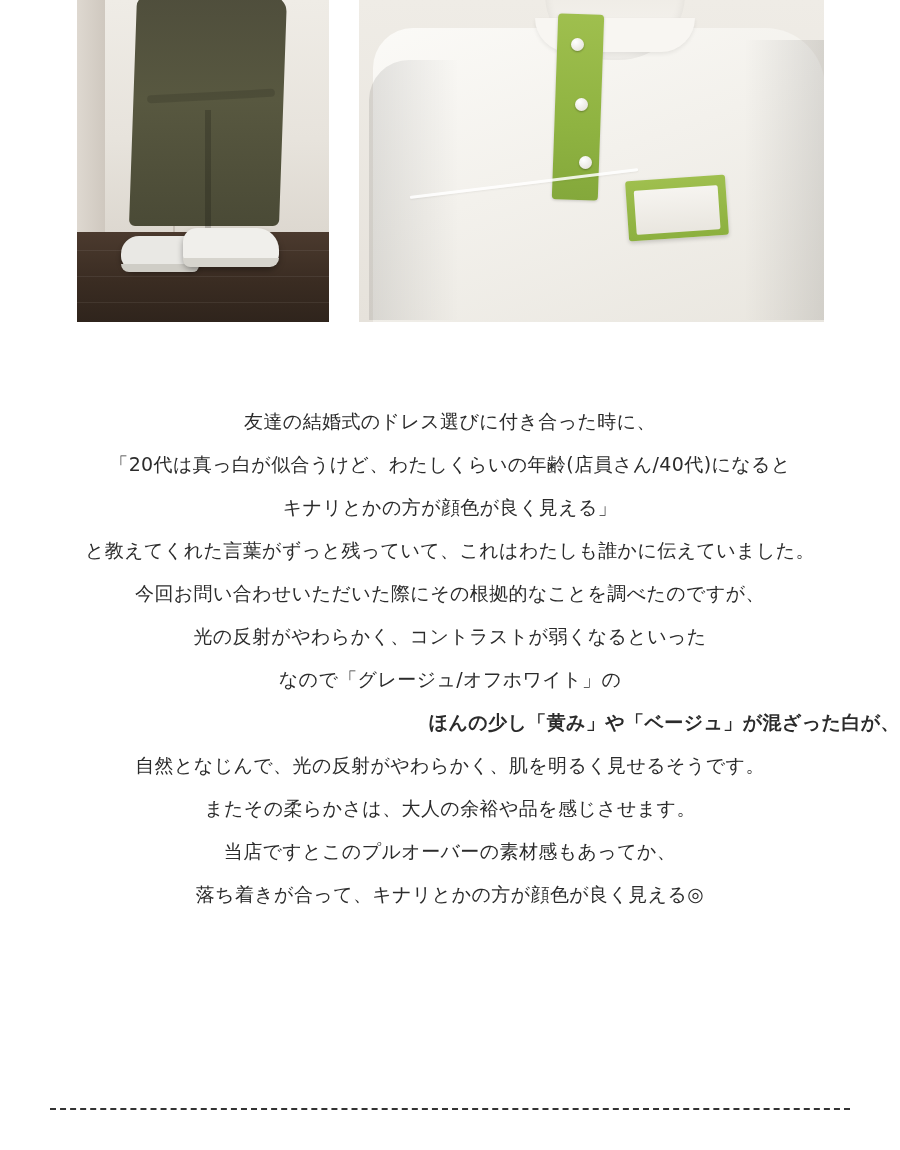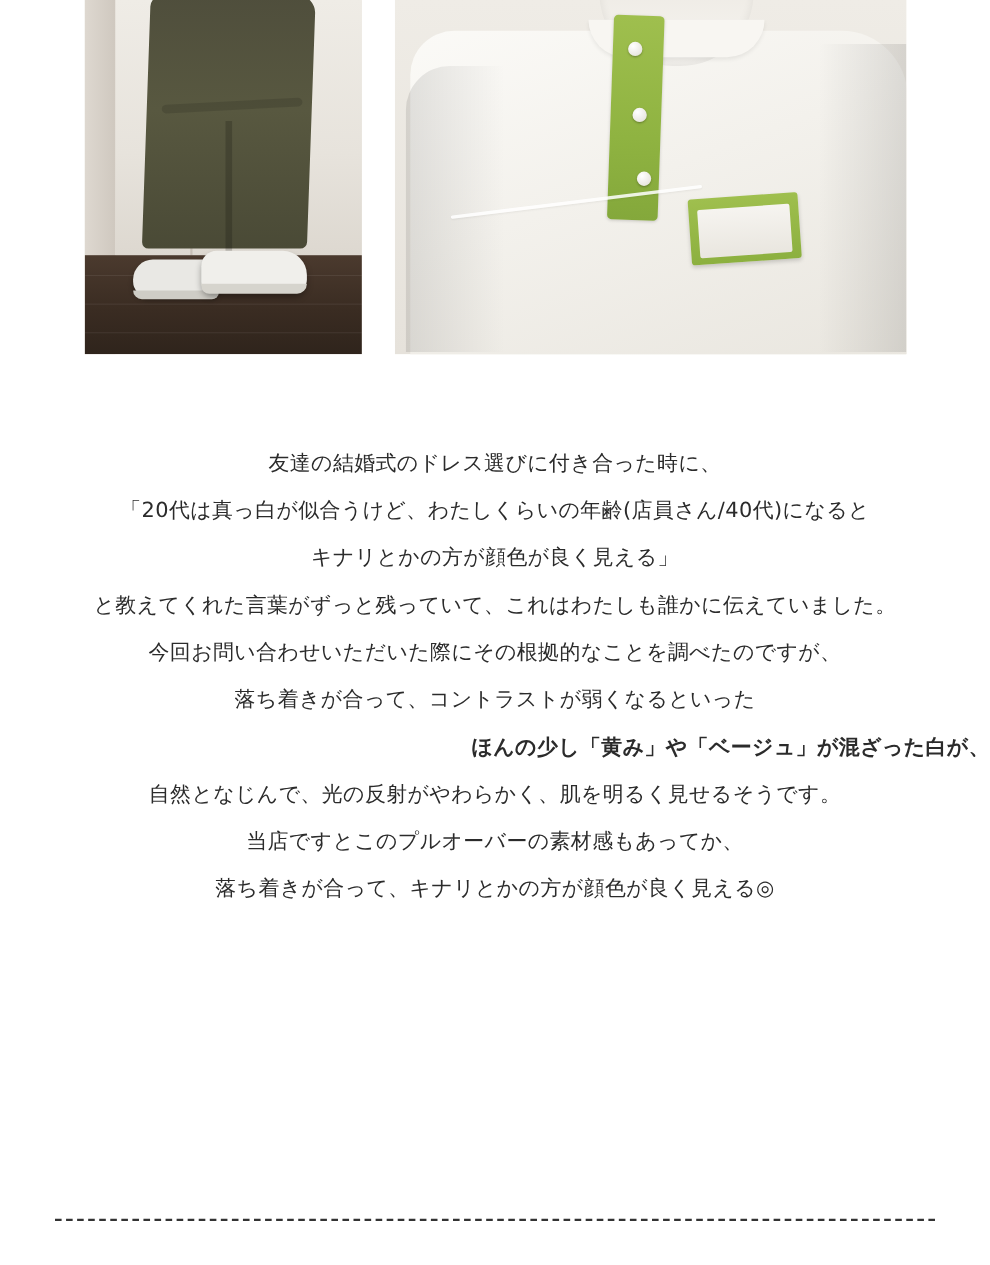--- a/index.html
+++ b/index.html
@@ -329,22 +329,24 @@
     </div>
 
   </div>
 
   <div class="copy">
     <p>友達の結婚式のドレス選びに付き合った時に、</p>
     <p>「20代は真っ白が似合うけど、わたしくらいの年齢(店員さん/40代)になると</p>
     <p>キナリとかの方が顔色が良く見える」</p>
     <p>と教えてくれた言葉がずっと残っていて、これはわたしも誰かに伝えていました。</p>
     <p>今回お問い合わせいただいた際にその根拠的なことを調べたのですが、</p>
-    <p>落ち着きが合って、コントラストが弱くなるといった</p>
+    <p>光の反射がやわらかく、コントラストが弱くなるといった</p>
+    <p>なので「グレージュ/オフホワイト」の</p>
     <p class="bold">ほんの少し「黄み」や「ベージュ」が混ざった白が、</p>
     <p class="mixed"><b>自然となじんで、光の反射がやわらかく、肌を明るく見せる</b><span>そうです。</span></p>
+    <p class="mixed"><span>また</span><b>その柔らかさは、大人の余裕や品</b><span>を感じさせます。</span></p>
     <p>当店ですとこのプルオーバーの素材感もあってか、</p>
     <p>落ち着きが合って、キナリとかの方が顔色が良く見える◎</p>
   </div>
 
   <div class="divider"></div>
 
 </div>
 
 </body></html>

